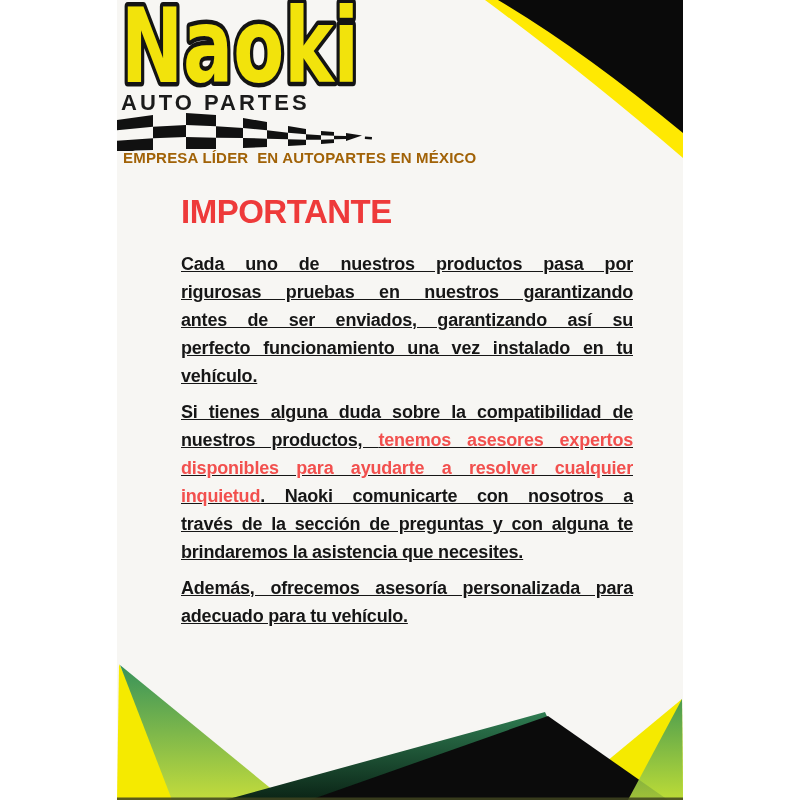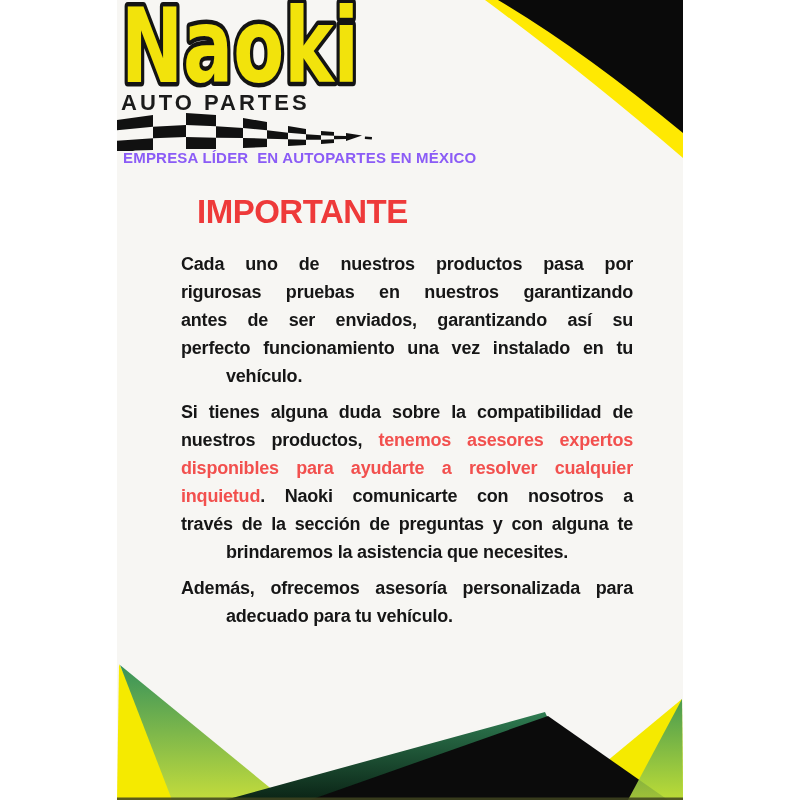--- a/index.html
+++ b/index.html
@@ -4,30 +4,30 @@
 <style>
   html,body{margin:0;padding:0;background:#ffffff;}
   .page{position:relative;width:800px;height:800px;background:#ffffff;overflow:hidden;
         font-family:"Liberation Sans", sans-serif;border-radius:10px;}
   .card{position:absolute;left:117px;top:0;width:566px;height:800px;background:#f7f6f3;}
   .deco{position:absolute;pointer-events:none;}
   .logo-wrap{position:absolute;left:-2px;top:0;width:300px;height:100px;}
   .subtitle{position:absolute;left:4px;top:90px;font-size:22px;font-weight:bold;color:#1b1b1b;
             letter-spacing:3px;white-space:pre;text-align:center;}
   .flag{position:absolute;left:0px;top:113px;width:258px;height:40px;}
-  .tagline{position:absolute;left:6px;top:149px;font-size:15px;font-weight:bold;color:#8b5cf6;
+  .tagline{position:absolute;left:6px;top:149px;font-size:15px;font-weight:bold;color:#a16207;
            letter-spacing:0.2px;white-space:pre;}
-  .heading{position:absolute;left:80px;top:193px;font-size:33px;font-weight:bold;color:#ee3a3a;
+  .heading{position:absolute;left:64px;top:193px;font-size:33px;font-weight:bold;color:#ee3a3a;
            letter-spacing:-0.5px;}
   .body-copy{position:absolute;left:64px;top:250px;width:452px;color:#161616;
              font-size:18px;font-weight:bold;letter-spacing:-0.2px;}
-  .para{margin:0 0 0 0;}
+  .para{margin:0 0 0 0;text-decoration:underline;}
   .para + .para{margin-top:8px;}
   .line{line-height:28px;text-align:justify;text-align-last:justify;}
-  .line.last{text-align-last:left;margin-left:45px;}
+  .line.last{text-align-last:left;}
   .red{color:#f2504e;margin-top:19px;}
 </style>
 </head>
 <body>
 
 <div class="page">
   <div class="card">
 
     <svg class="deco" style="right:0;top:0;" width="566" height="162" viewBox="0 0 566 162">
       <path d="M 368 0 L 566 0 L 566 158 Q 463 70 368 0 Z" fill="#ffe902"></path>

